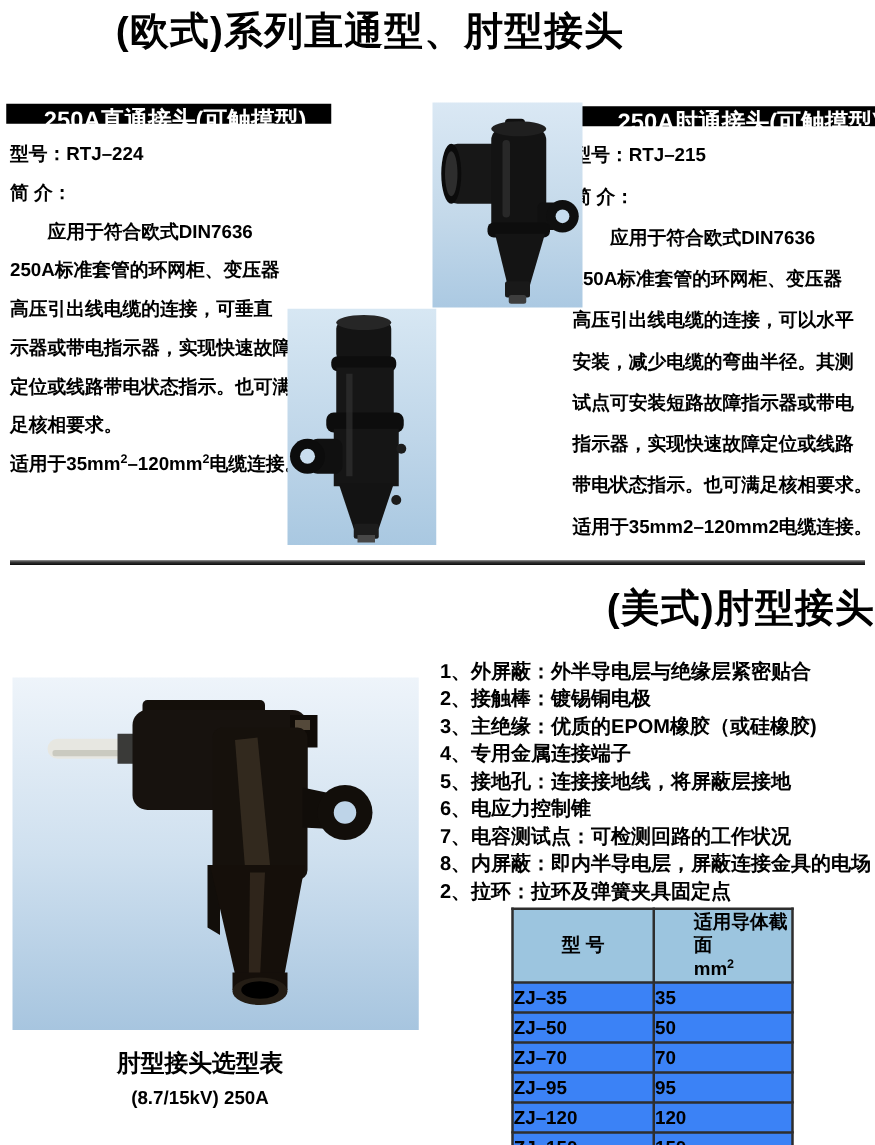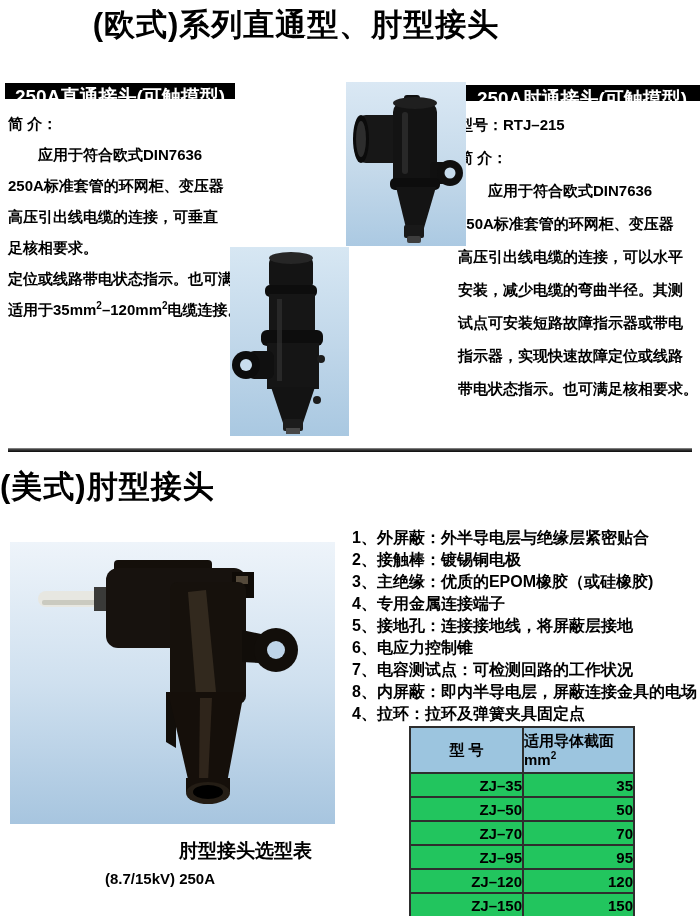--- a/index.html
+++ b/index.html
@@ -3,25 +3,25 @@
 <meta charset="utf-8">
 <style>
   html,body{margin:0;padding:0;background:#ffffff;}
   .page{
     position:relative;width:700px;height:916px;overflow:hidden;background:#ffffff;
     font-family:"Liberation Sans","DejaVu Sans",sans-serif;color:#000;
   }
   
   .main-title{position:absolute;left:0;top:4px;width:592px;text-align:center;
     font-size:31px;font-weight:700;letter-spacing:1px;}
-  .us-title{position:absolute;left:0;top:466px;width:700px;text-align:left;
+  .us-title{position:absolute;left:0;top:466px;width:700px;text-align:right;
     font-size:31px;font-weight:700;letter-spacing:1px;}
   
   .hdr-bar{position:absolute;height:16px;background:#000;color:#fff;
-    font-size:19px;font-weight:700;text-align:center;line-height:27px;white-space:nowrap;}
+    font-size:19px;font-weight:700;text-align:left;line-height:27px;white-space:nowrap;padding-left:30px;}
   .hdr-left{left:5px;top:83px;width:230px;}
   .hdr-right{left:464px;top:85px;width:236px;}
   
   .col{position:absolute;font-size:15px;font-weight:700;white-space:nowrap;}
   .col-left{left:8px;top:108px;width:224px;line-height:31px;}
   .col-right{left:458px;top:108px;width:242px;line-height:33px;}
   .line{height:inherit;}
   .indent{text-indent:30px;}
   sup.sq{font-size:10px;line-height:0;vertical-align:super;font-weight:700;}
   
@@ -31,63 +31,66 @@
   .bg-blue-c{background:linear-gradient(180deg,#eef4fa 0%,#cfe0ef 50%,#a7c5df 100%);}
   .photo svg{display:block;width:100%;height:100%;}
   
   .divider{position:absolute;left:8px;top:448px;width:684px;height:4px;
     background:linear-gradient(180deg,#9a9a9a 0%,#3a3a3a 40%,#0a0a0a 100%);}
   
   .features{position:absolute;left:352px;top:527px;width:348px;font-size:16px;
     font-weight:700;line-height:22px;white-space:nowrap;}
   
   .caption{position:absolute;left:8px;top:838px;width:304px;text-align:center;}
-  .caption-title{font-size:19px;font-weight:700;text-align:right;}
+  .caption-title{font-size:19px;font-weight:700;}
   .caption-sub{font-size:15px;font-weight:700;margin-top:6px;}
   
   .sel-table{position:absolute;left:409px;top:726px;width:226px;
     border-collapse:collapse;font-size:15px;font-weight:700;}
   .sel-table th,.sel-table td{border:2px solid #2e2e2e;padding:0;}
   .sel-table th{background:#9cc5df;height:44px;vertical-align:middle;}
-  .sel-table td{background:#22c55e;height:22px;text-align:right;vertical-align:middle;margin-left:26px;}
+  .sel-table td{background:#3b82f6;height:22px;text-align:left;vertical-align:middle;margin-left:26px;}
   .th-model{width:111px;text-align:center;font-weight:700;}
   .th-section{text-align:left;}
-  .th-section .h-line{line-height:19px;font-weight:700;}
+  .th-section .h-line{line-height:19px;font-weight:700;margin-left:31px;}
 </style>
 </head>
 <body>
 
 <div class="page">
 
   <div class="main-title">(欧式)系列直通型、肘型接头</div>
 
   <div class="hdr-bar hdr-left">250A直通接头(可触摸型)</div>
 
   <div class="hdr-bar hdr-right">250A肘通接头(可触摸型)</div>
 
   <div class="col col-left">
+    <div class="line">型号：RTJ–224</div>
     <div class="line">简 介：</div>
     <div class="line indent">应用于符合欧式DIN7636</div>
     <div class="line">250A标准套管的环网柜、变压器</div>
     <div class="line">高压引出线电缆的连接，可垂直</div>
+    <div class="line">示器或带电指示器，实现快速故障</div>
+    <div class="line">定位或线路带电状态指示。也可满</div>
     <div class="line">足核相要求。</div>
-    <div class="line">定位或线路带电状态指示。也可满</div>
     <div class="line"><span>适用于35mm</span><sup class="sq">2</sup><span>–120mm</span><sup class="sq">2</sup><span>电缆连接。</span></div>
   </div>
 
   <div class="col col-right">
     <div class="line">型号：RTJ–215</div>
     <div class="line">简 介：</div>
     <div class="line indent">应用于符合欧式DIN7636</div>
     <div class="line">250A标准套管的环网柜、变压器</div>
     <div class="line">高压引出线电缆的连接，可以水平</div>
     <div class="line">安装，减少电缆的弯曲半径。其测</div>
     <div class="line">试点可安装短路故障指示器或带电</div>
     <div class="line">指示器，实现快速故障定位或线路</div>
     <div class="line">带电状态指示。也可满足核相要求。</div>
+    <div class="line">适用于35mm2–120mm2电缆连接。</div>
   </div>
 
   <div class="photo bg-blue-a" style="left:346px;top:82px;width:120px;height:164px;">
     <svg viewBox="0 0 120 164">
       <rect x="12" y="33" width="60" height="48" rx="8" fill="#171717"></rect>
       <ellipse cx="15" cy="57" rx="8" ry="24" fill="#0b0b0b"></ellipse>
       <ellipse cx="15" cy="57" rx="5" ry="18" fill="#2d2d2d"></ellipse>
       <rect x="58" y="13" width="16" height="12" rx="3" fill="#101010"></rect>
       <rect x="47" y="20" width="44" height="90" rx="10" fill="#131313"></rect>
       <ellipse cx="69" cy="21" rx="22" ry="6" fill="#1f1f1f"></ellipse>
@@ -156,21 +159,21 @@
 
   <div class="features">
     <div class="line">1、外屏蔽：外半导电层与绝缘层紧密贴合</div>
     <div class="line">2、接触棒：镀锡铜电极</div>
     <div class="line">3、主绝缘：优质的EPOM橡胶（或硅橡胶)</div>
     <div class="line">4、专用金属连接端子</div>
     <div class="line">5、接地孔：连接接地线，将屏蔽层接地</div>
     <div class="line">6、电应力控制锥</div>
     <div class="line">7、电容测试点：可检测回路的工作状况</div>
     <div class="line">8、内屏蔽：即内半导电层，屏蔽连接金具的电场</div>
-    <div class="line">4、拉环：拉环及弹簧夹具固定点</div>
+    <div class="line">2、拉环：拉环及弹簧夹具固定点</div>
   </div>
 
   <table class="sel-table">
     <thead>
       <tr>
         <th class="th-model">型 号</th>
         <th class="th-section">
           <div class="h-line">适用导体截面</div>
           <div class="h-line"><span>mm</span><sup class="sq">2</sup></div>
         </th>

